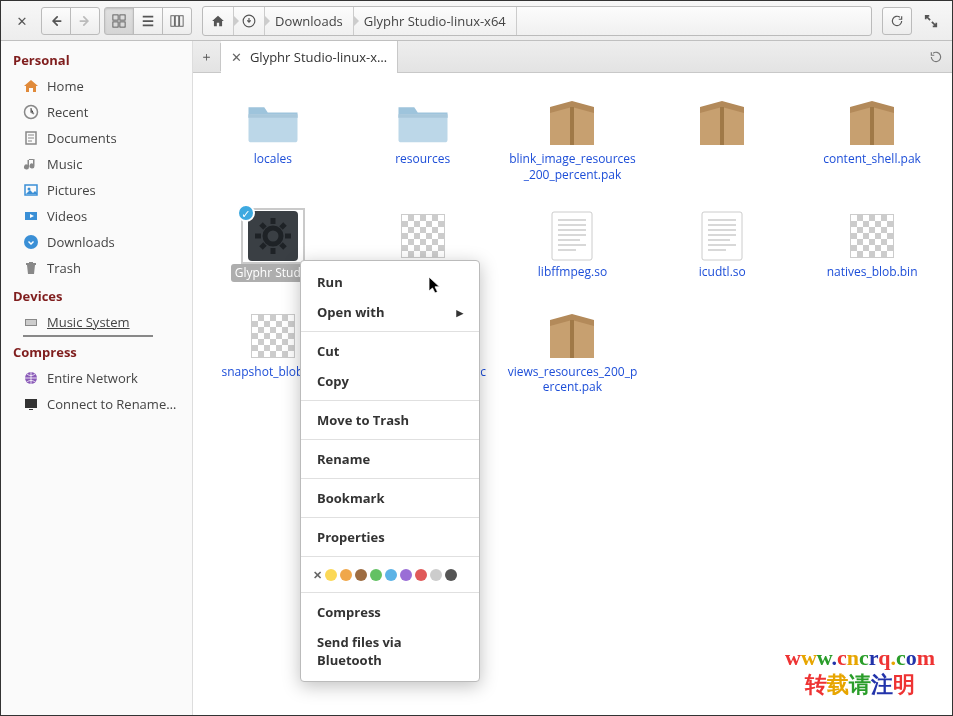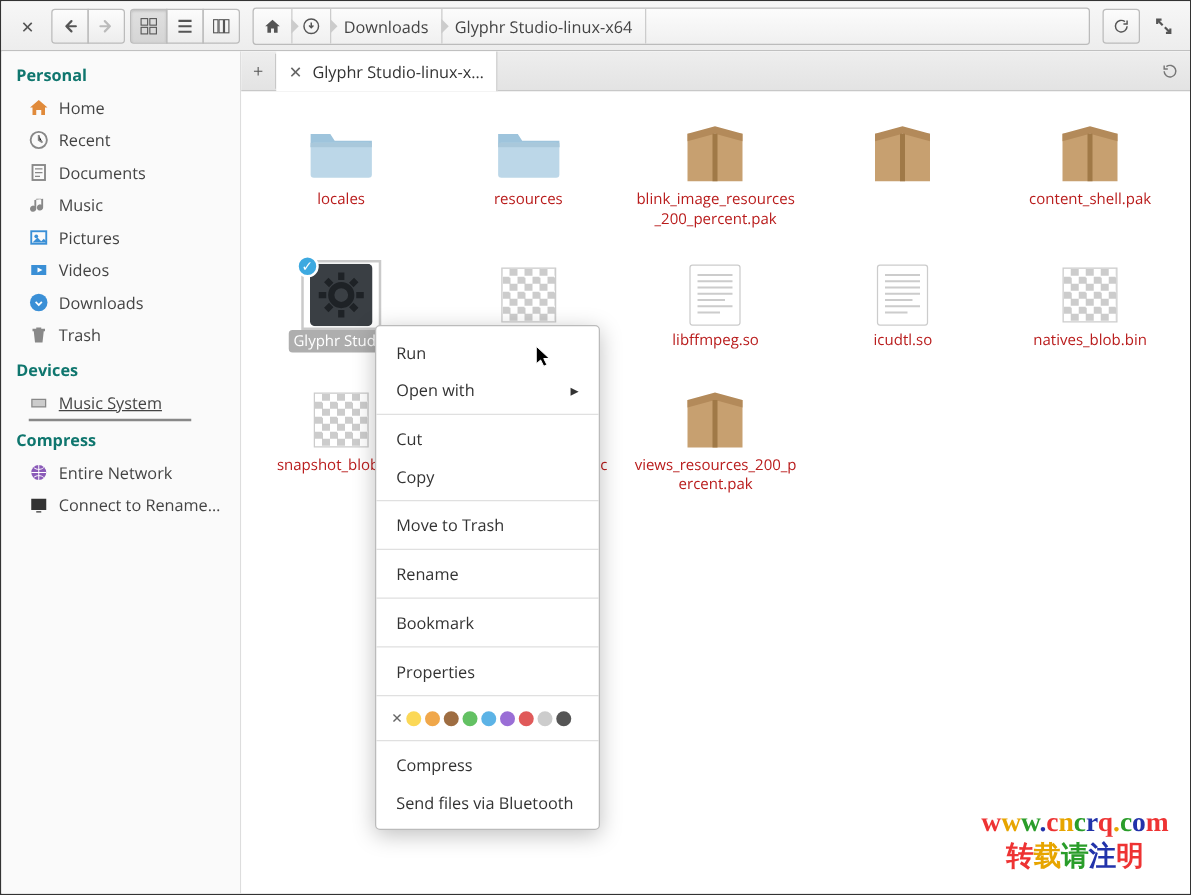--- a/index.html
+++ b/index.html
@@ -18,49 +18,49 @@
 
 .breadcrumb { flex: 1; display: flex; align-items: center; height: 30px; border: 1px solid #bbb; border-radius: 3px; background: linear-gradient(#fcfcfc, #f0f0f0); margin: 0 6px; overflow: hidden; }
 .crumb { display: flex; align-items: center; padding: 0 10px; height: 100%; border-right: 1px solid #ccc; cursor: pointer; color: #444; position: relative; }
 .crumb:after { content:""; position:absolute; right:-6px; top:50%; transform:translateY(-50%); border-left:6px solid #ccc; border-top:6px solid transparent; border-bottom:6px solid transparent; }
 .crumb:last-child:after { display:none; }
 .crumb.icon-only { padding: 0 8px; }
 
 .body { flex: 1; display: flex; overflow: hidden; }
 
 .sidebar { width: 192px; background: #fafafa; border-right: 1px solid #ddd; padding-top: 4px; overflow-y: auto; }
-.side-head { padding: 6px 12px 4px; font-weight: bold; color: #0f766e; }
+.side-head { padding: 6px 12px 4px; font-weight: bold; color: #7f1d1d; }
 .side-item { display: flex; align-items: center; gap: 8px; padding: 4px 12px 4px 22px; color: #444; cursor: pointer; }
 .side-item .ic { width: 16px; height: 16px; display: flex; align-items: center; justify-content: center; }
 .side-item.sel { text-decoration: underline; }
 .side-underline { height:2px; background:#888; margin: 0 12px 0 22px; width: 130px; }
 
 .main { flex: 1; display: flex; flex-direction: column; background: #fff; }
 .tabbar { height: 32px; background: linear-gradient(#eee, #e3e3e3); border-bottom: 1px solid #c8c8c8; display: flex; align-items: center; }
 .newtab { width: 28px; height: 28px; display:flex; align-items:center; justify-content:center; border-right: 1px solid #c8c8c8; cursor:pointer; color:#555; }
 .tab { height: 32px; display: flex; align-items: center; gap: 8px; padding: 0 10px; background: #fff; border-right: 1px solid #c8c8c8; cursor: pointer; }
 .tab .close { color:#666; }
 .tabbar .reload { margin-left: auto; width: 32px; height: 32px; display:flex; align-items:center; justify-content:center; color:#777; cursor:pointer; }
 
 .iconview { flex:1; padding: 18px 10px; overflow: auto; position: relative; }
 .grid { display: grid; grid-template-columns: repeat(5, 1fr); gap: 18px 10px; }
 .fitem { display:flex; flex-direction:column; align-items:center; text-align:center; cursor:pointer; padding:4px; border-radius:4px; }
 .fitem .thumb { width: 64px; height: 56px; display:flex; align-items:center; justify-content:center; position:relative; }
-.fitem .label { font-size: 12px; color:#b91c1c; max-width: 130px; line-height: 1.3; word-break: break-word; }
+.fitem .label { font-size: 12px; color:#1d4ed8; max-width: 130px; line-height: 1.3; word-break: break-word; }
 .fitem.selected .label { background: rgba(120,120,120,0.6); color:#fff; border-radius:3px; padding: 1px 4px; }
 .fitem.selected .thumb { outline: 2px solid rgba(80,80,80,0.3); outline-offset: -2px; }
 .badge { position:absolute; top:-4px; left:-4px; width:18px; height:18px; border-radius:50%; background:#3da9e0; border:2px solid #fff; color:#fff; font-size:11px; display:flex; align-items:center; justify-content:center; }
 
 .folder-svg { width:56px; height:46px; }
 .pkg-svg { width:52px; height:52px; }
 .gear-svg { width:50px; height:50px; }
 .doc-svg { width:44px; height:52px; }
 .checker { width:44px; height:44px; background-image: repeating-conic-gradient(#ccc 0 25%, #fff 0 50%); background-size: 12px 12px; border:1px solid #ccc; }
 
-.context-menu { position:absolute; left:300px; top:260px; width:180px; background:#fff; border:1px solid #bbb; border-radius:4px; box-shadow: 0 4px 18px rgba(0,0,0,0.25); padding: 6px 0; z-index: 50; font-size: 13px; }
+.context-menu { position:absolute; left:300px; top:260px; width:180px; background:#fff; border:1px solid #bbb; border-radius:4px; box-shadow: 0 4px 18px rgba(0,0,0,0.25); padding: 6px 0; z-index: 50; font-size: 13px; font-weight: bold; }
 .context-menu .mi { padding: 6px 16px; cursor:pointer; display:flex; align-items:center; justify-content:space-between; }
 .context-menu .sep { height:1px; background:#e0e0e0; margin:4px 0; }
 .tagrow { display:flex; gap:3px; padding: 6px 12px; align-items:center; }
 .tag { width:12px; height:12px; border-radius:50%; }
 
 .cursor { position:absolute; left:428px; top:276px; z-index:60; pointer-events:none; }
 
 .watermark { position:absolute; right:18px; bottom:18px; font-size:22px; font-weight:bold; text-align:center; line-height:1.2; z-index:40; font-family: KaiTi, STKaiti, serif; }
 .watermark .l1 span:nth-child(1){color:#e33;}
 .watermark .l1 span:nth-child(2){color:#e7a500;}

